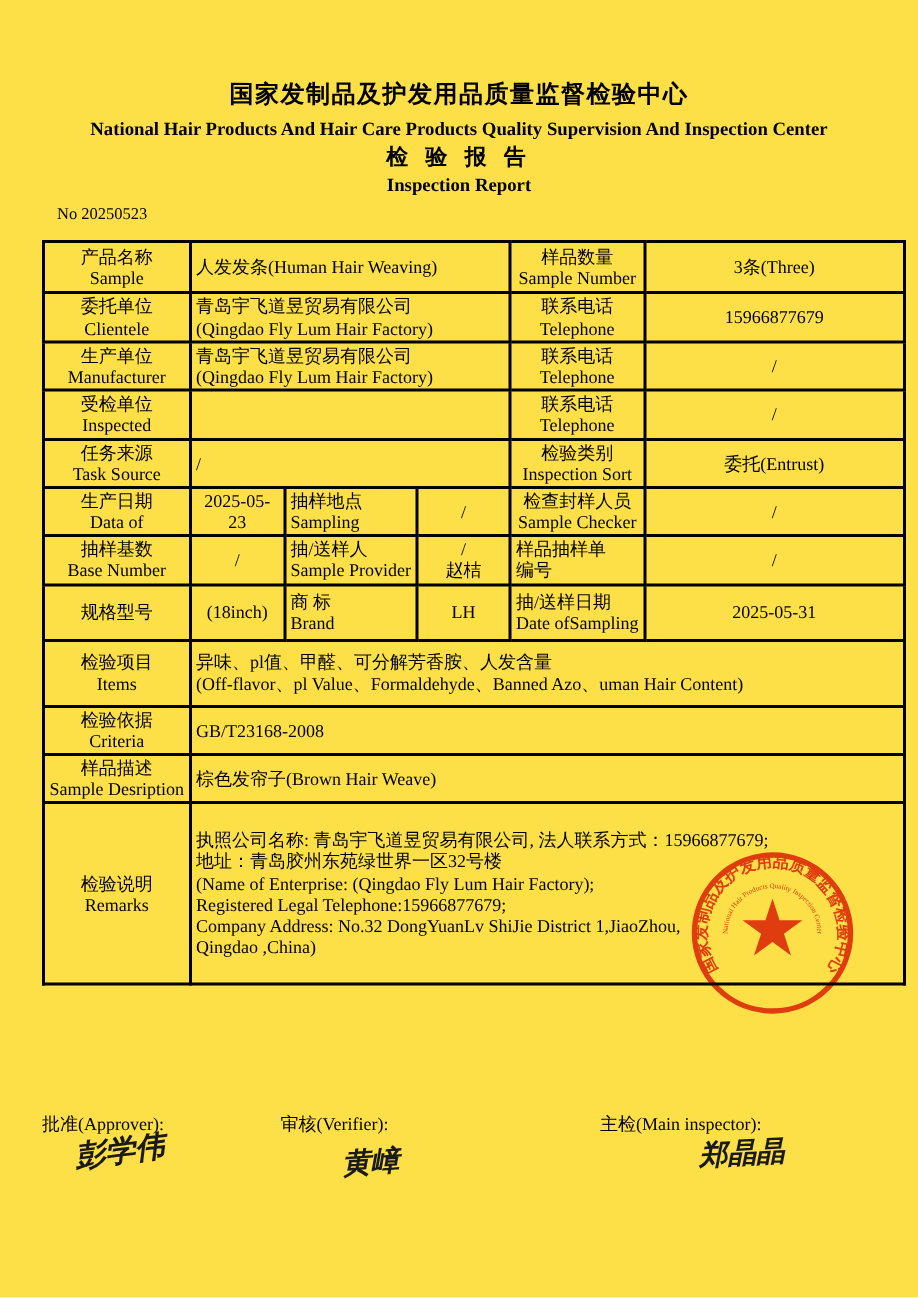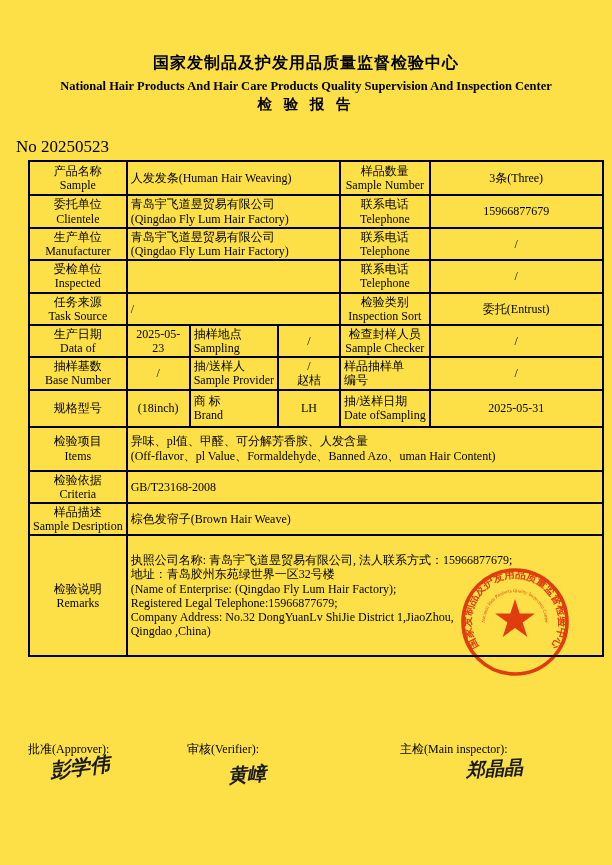--- a/index.html
+++ b/index.html
@@ -5,21 +5,21 @@
   html,body { margin:0; padding:0; background:#ffffff; }
   .page {
     position:relative; width:612px; height:865px; background:#fde047;
     font-family:"Liberation Serif", serif; color:#000; overflow:hidden;text-decoration:underline;
   }
   .hdr { position:absolute; top:53px; left:0; width:612px; text-align:center; }
   .t-cn { font-size:16px; font-weight:bold; letter-spacing:1px; }
   .t-en { font-size:12.5px; font-weight:bold; margin-top:5px; white-space:nowrap; }
   .r-cn { font-size:14.5px; font-weight:bold; margin-top:1px; letter-spacing:4px; }
   .r-en { font-size:12.5px; font-weight:bold; margin-top:2px; }
-  .report-no { position:absolute; left:16px; top:137px; font-size:17px; }
+  .report-no { position:absolute; left:38px; top:137px; font-size:11px; }
 
   table.rpt { position:absolute; left:28px; top:160px; border-collapse:collapse; table-layout:fixed;border-radius:28px; }
   .rpt td { border:2px solid #000; font-size:12px; padding:1px 3px; vertical-align:middle; line-height:1.18; }
   .lbl { text-align:center; }
   .lblL { text-align:left; }
   .lbl span, .lblL span, .blk { display:block; white-space:nowrap; }
   .lbl .en, .lblL .en { font-size:12px; }
   .ctr { text-align:center; }
   .low { vertical-align:bottom; padding-bottom:4px; }
   .top { vertical-align:top; padding-top:2px; }
@@ -32,20 +32,21 @@
 </style>
 </head>
 <body>
 
 <div class="page">
 
   <div class="hdr">
     <div class="t-cn">国家发制品及护发用品质量监督检验中心</div>
     <div class="t-en">National Hair Products And Hair Care Products Quality Supervision And Inspection Center</div>
     <div class="r-cn">检 验 报 告</div>
+    <div class="r-en">Inspection Report</div>
   </div>
   <div class="report-no">No 20250523</div>
 
   <table class="rpt">
     <colgroup>
       <col style="width:92px">
         <col style="width:63px">
         <col style="width:85px">
       <col style="width:62px">
         <col style="width:82px">

